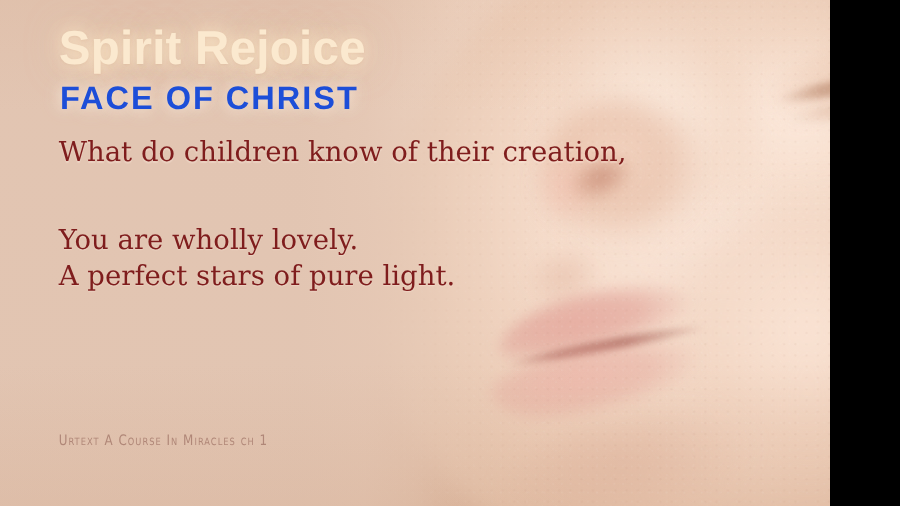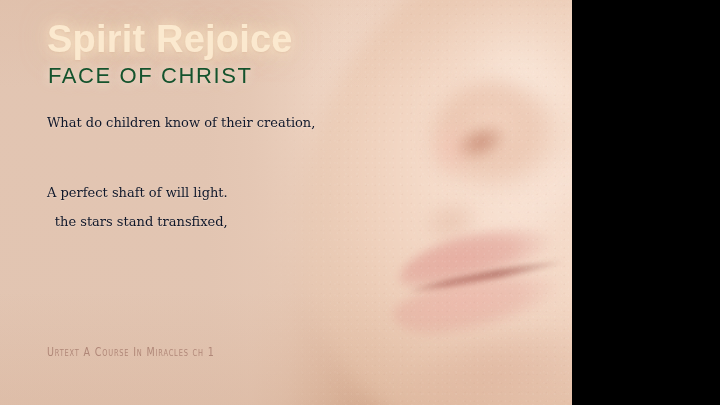--- a/index.html
+++ b/index.html
@@ -2,26 +2,25 @@
 <html><head>
 <meta charset="utf-8">
 <style>
   html, body {
     margin: 0;
     padding: 0;
     background: #000;
   }
   #canvas {
     position: relative;
-    width: 572px;
+    width: 664px;
     height: 405px;
     overflow: hidden;
     background: #e2c5b2;
     font-family: "Liberation Sans", sans-serif;
-    text-align: right;
   }
 
   
   .photo-layer {
     position: absolute;
     inset: 0;
     overflow: hidden;
   }
 
   
@@ -242,36 +241,36 @@
       0 0 14px rgba(255,235,200,0.85),
       0 0 28px rgba(250,222,186,0.55),
       0 1px 2px rgba(190,140,110,0.25);
     white-space: nowrap;
   }
 
   .subtitle {
     position: absolute;
     left: 48px;
     top: 63px;
-    font-size: 22px;
-    font-weight: 400;
+    font-size: 26px;
+    font-weight: 700;
     letter-spacing: 1.6px;
-    color: #14532d;
+    color: #1d4ed8;
     text-shadow:
       0 0 10px rgba(255,248,235,0.75),
       0 0 20px rgba(255,240,220,0.45);
     white-space: nowrap;
   }
 
   .body-block {
     position: absolute;
     left: 47px;
-    color: #0f172a;
+    color: #7f1d1d;
     font-family: "DejaVu Serif", serif;
-    font-size: 13px;
+    font-size: 22px;
     line-height: 29px;
     white-space: nowrap;
     text-shadow: 0 1px 1px rgba(255,240,230,0.35);
   }
   .stanza-1 { top: 108px; }
   .stanza-2 { top: 178px; }
 
   .body-block .line { display: block; }
 
   .citation {
@@ -319,21 +318,21 @@
 
     <div class="title">Spirit Rejoice</div>
 
     <div class="subtitle">FACE OF CHRIST</div>
 
     <div class="body-block stanza-1">
       <span class="line">What do children know of their creation,</span>
     </div>
 
     <div class="body-block stanza-2">
-      <span class="line">A perfect shaft of will light.</span>
-      <span class="line">the stars stand transfixed,</span>
+      <span class="line">You are wholly lovely.</span>
+      <span class="line">A perfect stars of pure light.</span>
     </div>
 
     <div class="citation">Urtext A Course In Miracles ch 1</div>
 
   </div>
 
 </div>
 
 </body></html>

